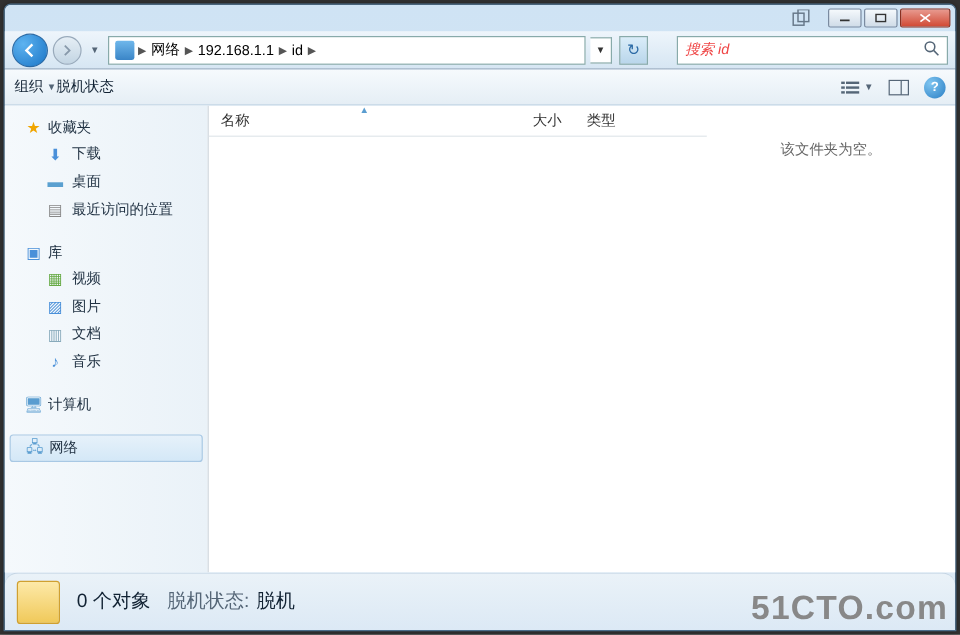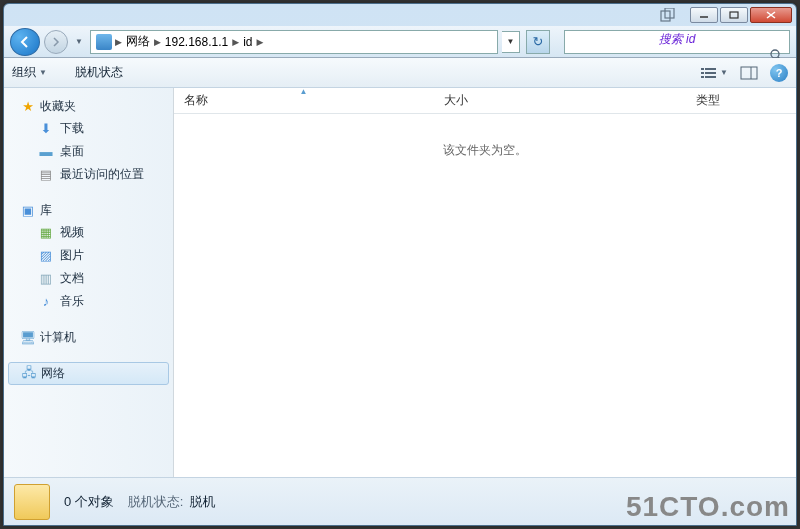--- a/index.html
+++ b/index.html
@@ -14,24 +14,24 @@
 .navbar { height: 32px; background: linear-gradient(to bottom,#eef5fb,#d6e6f3); display:flex; align-items:center; padding: 2px 6px; gap:4px; border-bottom:1px solid #9ab; }
 .nav-back { width:30px; height:28px; border-radius:50%; background: radial-gradient(circle at 30% 30%, #5db3f0, #1a75c7); border:1px solid #2b6aa5; display:flex; align-items:center; justify-content:center; color:#fff; cursor:pointer; }
 .nav-fwd { width:24px; height:24px; border-radius:50%; background: linear-gradient(to bottom,#e5eef5,#c3d5e3); border:1px solid #9ab; display:flex; align-items:center; justify-content:center; color:#789; cursor:pointer; }
 .nav-dd { width:14px; height:20px; display:flex; align-items:center; justify-content:center; color:#567; cursor:pointer; font-size:8px; }
 .address { flex:1; height:24px; background:#fff; border:1px solid #8aa; display:flex; align-items:center; padding:0 2px; font-size:12px; }
 .address .seg { padding: 0 4px; cursor:pointer; }
 .address .chev { font-size:9px; color:#555; }
 .addr-icon { width:16px; height:16px; background:linear-gradient(to bottom,#6fb7eb,#3a85c7); border-radius:2px; display:inline-block; margin:0 3px; }
 .addr-dd { width:18px; height:22px; background:#fff; border:1px solid #8aa; border-left:none; display:flex; align-items:center; justify-content:center; font-size:8px; color:#333; cursor:pointer; }
 .refresh { width:24px; height:24px; background:linear-gradient(to bottom,#daedf9,#b9d6eb); border:1px solid #8aa; display:flex; align-items:center; justify-content:center; color:#2b6aa5; font-size:13px; cursor:pointer; margin-left:2px; }
-.search { width:226px; height:24px; background:#fff; border:1px solid #8aa; display:flex; align-items:center; padding:0 6px; font-size:12px; color:#6d28d9; font-style:italic; margin-left:10px;flex-direction:column; }
+.search { width:226px; height:24px; background:#fff; border:1px solid #8aa; display:flex; align-items:center; padding:0 6px; font-size:12px; color:#ef4444; font-style:italic; margin-left:20px; }
 .search .sicon { margin-left:auto; color:#567; font-style:normal; cursor:pointer; }
 
-.toolbar { height: 30px; background: linear-gradient(to bottom,#f6fafd,#e5eef5); border-bottom:1px solid #c4d4e2; display:flex; align-items:center; padding:0 8px; gap:28px; font-size:12px; }
+.toolbar { height: 30px; background: linear-gradient(to bottom,#f6fafd,#e5eef5); border-bottom:1px solid #c4d4e2; display:flex; align-items:center; padding:0 8px; gap:0; font-size:12px; }
 .tb-item { display:flex; align-items:center; gap:3px; cursor:pointer; color:#123; }
 .tb-item .dd { font-size:8px; color:#567; }
 .tb-right { margin-left:auto; display:flex; gap:10px; align-items:center; }
 .tb-iconbtn { width:22px; height:20px; display:flex; align-items:center; justify-content:center; cursor:pointer; color:#456; }
 .tb-views { display:flex; align-items:center; gap:2px; }
 .tb-help { width:18px; height:18px; border-radius:50%; background:radial-gradient(circle at 30% 30%,#7fc5f0,#2a7fc5); color:#fff; display:flex; align-items:center; justify-content:center; font-size:11px; font-weight:bold; }
 
 .body { flex:1; display:flex; background:#fff; overflow:hidden; }
 .sidebar { width: 170px; background: linear-gradient(to right,#f5f9fc,#eaf2f8); border-right:1px solid #d0d8de; padding:8px 0; font-size:12px; overflow:auto; }
 .sb-group { margin-bottom: 14px; }
@@ -44,27 +44,27 @@
 .ico-desk { color:#5aa0d0; }
 .ico-rec { color:#888; }
 .ico-lib { color:#4a90d9; }
 .ico-vid { color:#6a4; }
 .ico-pic { color:#4a90d9; }
 .ico-doc { color:#8ab; }
 .ico-mus { color:#4a90d9; }
 .ico-comp { color:#5a9dd0; }
 .ico-net { color:#5a9dd0; }
 
-.content { flex:1; display:flex; flex-direction:column; }
+.content { flex:1; display:flex; flex-direction:row; }
 .cols { height:26px; border-bottom:1px solid #e0e6ea; display:flex; font-size:12px; color:#333; position:relative; }
 .col { padding:5px 10px; border-right:1px solid transparent; cursor:pointer; display:flex; align-items:center; position:relative; }
 .col .sort { position:absolute; top:-1px; left:50%; transform:translateX(-50%); font-size:8px; color:#5a9dd0; }
 .empty { flex:1; display:flex; justify-content:center; padding-top:28px; font-size:12px; color:#666; }
 
-.status { height:48px; background: linear-gradient(to bottom,#eaf2f8,#dce9f5); border-top:1px solid #c4d4e2; display:flex; align-items:center; padding:0 10px; gap:14px; font-size:13px; color:#123; }
+.status { height:48px; background: linear-gradient(to bottom,#eaf2f8,#dce9f5); border-top:1px solid #c4d4e2; display:flex; align-items:center; padding:0 10px; gap:14px; font-size:16px; color:#123;border-radius:11px; }
 .status-icon { width:36px; height:36px; background:linear-gradient(to bottom,#fde9a8,#f0c95a); border-radius:3px; border:1px solid #d0a030; }
 .status-col { display:flex; flex-direction:column; gap:2px; }
 .status-row { display:flex; gap:6px;justify-content:space-between; }
 .status-label { color:#567; }
 
 .watermark { position:absolute; right:10px; bottom:6px; text-align:right; color:#888; font-family: Georgia, serif; pointer-events:none; }
 .watermark .big { font-size:28px; font-weight:bold; letter-spacing:1px; }
 .watermark .sm { font-size:14px; }
 </style>
 </head>

